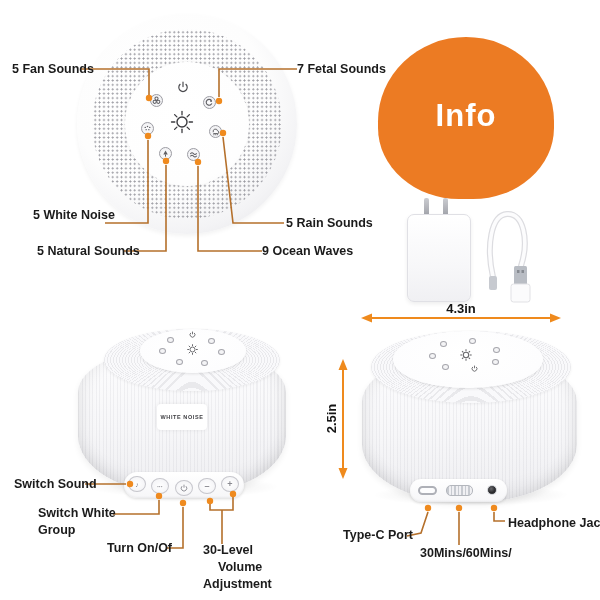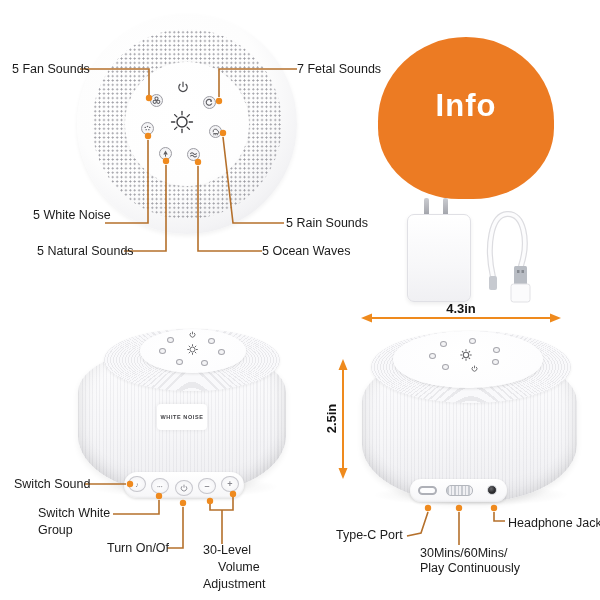--- a/index.html
+++ b/index.html
@@ -1,18 +1,18 @@
 <!DOCTYPE html>
 <html><head>
 <meta charset="utf-8">
 <style>
   html,body{margin:0;padding:0;background:#fff;}
   .frame{position:relative;width:600px;height:600px;background:#ffffff;overflow:hidden;
          font-family:"Liberation Sans", sans-serif;}
-  .label{position:absolute;font-weight:400;font-size:12.5px;color:#1b1b1b;white-space:nowrap;z-index:10;}
+  .label{position:absolute;font-weight:700;font-size:12.5px;color:#1b1b1b;white-space:nowrap;z-index:10;}
   .dim-label{position:absolute;font-weight:700;font-size:13px;color:#141414;z-index:10;text-align:center;}
 
   
   .tv-outer{position:absolute;left:77px;top:14px;width:220px;height:220px;border-radius:50%;z-index:1;
     background:radial-gradient(circle at 42% 38%, #ffffff 0%, #fdfdfd 52%, #f3f3f5 72%, #e6e6e9 88%, #d9d9dc 100%);
     box-shadow:0 2px 4px rgba(0,0,0,0.05);}
   .tv-dotring{position:absolute;left:92px;top:29px;width:190px;height:190px;border-radius:50%;z-index:2;
     background-image:radial-gradient(#9b9ba2 0.8px, transparent 1.15px);background-size:4.4px 4.4px;background-position:1px 1px;}
   .tv-face{position:absolute;left:125px;top:62px;width:124px;height:124px;border-radius:50%;z-index:3;
     background:radial-gradient(circle at 45% 40%, #ffffff 0%, #fefefe 70%, #f6f6f8 100%);
@@ -20,21 +20,21 @@
   .tv-btn{position:absolute;width:13px;height:13px;border-radius:50%;z-index:4;box-sizing:border-box;
     background:radial-gradient(#fcfcfd,#ededf0);border:1px solid #9c9ca3;
     display:flex;align-items:center;justify-content:center;}
   .abs{position:absolute;z-index:4;display:flex;align-items:center;justify-content:center;}
 
   
   .badge{position:absolute;left:378px;top:37px;width:176px;height:162px;z-index:2;
     background:#ec7b23;border-radius:50% 50% 46% 46% / 52% 52% 44% 44%;
     display:flex;flex-direction:column;align-items:center;justify-content:flex-start;padding-top:52px;box-sizing:border-box;}
   .badge .b1{font-size:31px;font-weight:700;color:#ffffff;line-height:1.0;letter-spacing:1px;}
-  .badge .b2{font-size:31px;font-weight:700;color:#ffffff;line-height:1.0;margin-top:1px;letter-spacing:1px;}
+  .badge .b2{font-size:31px;font-weight:700;color:#ffffff;line-height:1.0;margin-top:11px;letter-spacing:1px;}
 
   
   .adapter{position:absolute;left:407px;top:214px;width:62px;height:86px;z-index:3;
     background:linear-gradient(180deg,#ffffff,#f7f7f9 60%,#f0f0f3);border:1px solid #e0e0e5;border-radius:7px;
     box-shadow:0 2px 4px rgba(0,0,0,0.07), inset 0 2px 2px rgba(255,255,255,0.9);}
   .prong{position:absolute;width:5px;height:18px;border-radius:2px;z-index:2;
     background:linear-gradient(180deg,#cbccd1,#9fa1a8);}
 
   
   .dev-body{position:absolute;z-index:1;box-sizing:border-box;
@@ -149,21 +149,21 @@
       <path d="M1.4,3.2 q1.3,-1.6 2.6,0 q1.3,1.6 2.6,0"></path>
       <path d="M1.4,5.4 q1.3,-1.6 2.6,0 q1.3,1.6 2.6,0"></path>
     </svg>
   </span>
 
   <div class="label" style="left:12px;top:62px;">5 Fan Sounds</div>
   <div class="label" style="left:297px;top:62px;">7 Fetal Sounds</div>
   <div class="label" style="left:33px;top:208px;">5 White Noise</div>
   <div class="label" style="left:286px;top:216px;">5 Rain Sounds</div>
   <div class="label" style="left:37px;top:244px;">5 Natural Sounds</div>
-  <div class="label" style="left:262px;top:244px;">5 Ocean Waves</div>
+  <div class="label" style="left:262px;top:244px;">9 Ocean Waves</div>
 
   <div class="badge">
     <span class="b2">Info</span>
   </div>
 
   <span class="prong" style="left:424px;top:198px;"></span>
   <span class="prong" style="left:443px;top:198px;"></span>
   <div class="adapter"></div>
 
   <div class="dev-shadow" style="left:88px;top:476px;width:192px;height:22px;"></div>
@@ -263,23 +263,22 @@
     <span class="mini-circle" style="left:99px;top:28px;"></span>
   </div>
   <div class="tray" style="left:410px;top:479px;width:97px;height:23px;border-radius:11px;">
     <span class="typec" style="left:8px;top:7px;"></span>
     <span class="slider" style="left:36px;top:6px;"></span>
     <span class="jack" style="left:77px;top:6px;"></span>
   </div>
 
   <div class="dim-label" style="left:431px;top:301px;width:60px;">4.3in</div>
   <div class="dim-label" style="left:311px;top:411px;width:40px;transform:rotate(-90deg);">2.5in</div>
-  <div class="label" style="left:336px;top:528px;">Type-C Port</div>
+  <div class="label" style="left:343px;top:528px;">Type-C Port</div>
   <div class="label" style="left:420px;top:546px;">30Mins/60Mins/</div>
-  <div class="label" style="left:420px;top:561px;">Play Continuously</div>
   <div class="label" style="left:508px;top:516px;">Headphone Jack</div>
 
   <svg class="overlay" width="600" height="600" viewBox="0 0 600 600">
 
     <g fill="none" stroke="#b5702b" stroke-width="1.6">
       <path d="M80,69 H149 V95"></path>
       <path d="M297,69 H219 V97"></path>
       <path d="M105,223 H148 V140"></path>
       <path d="M284,223 H233 L223,137"></path>
       <path d="M124,251 H166 V165"></path>

